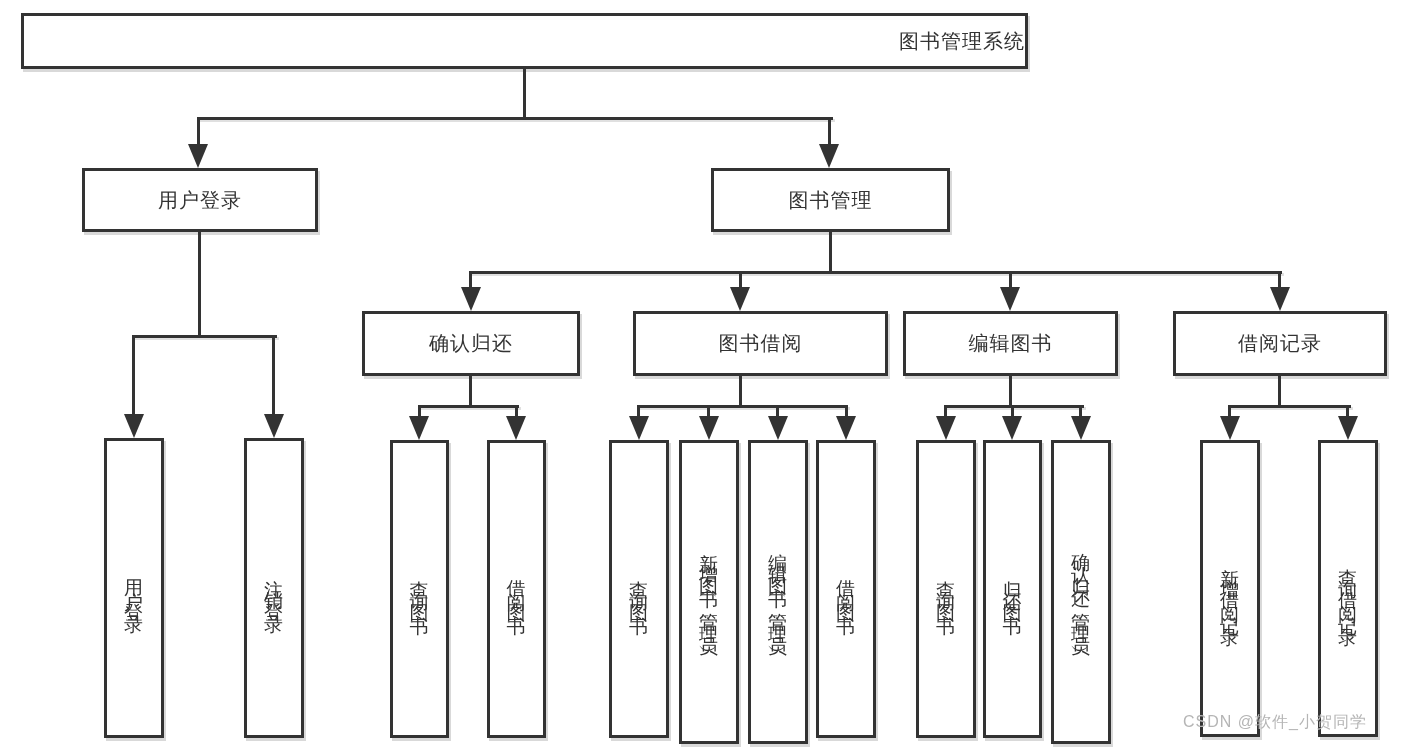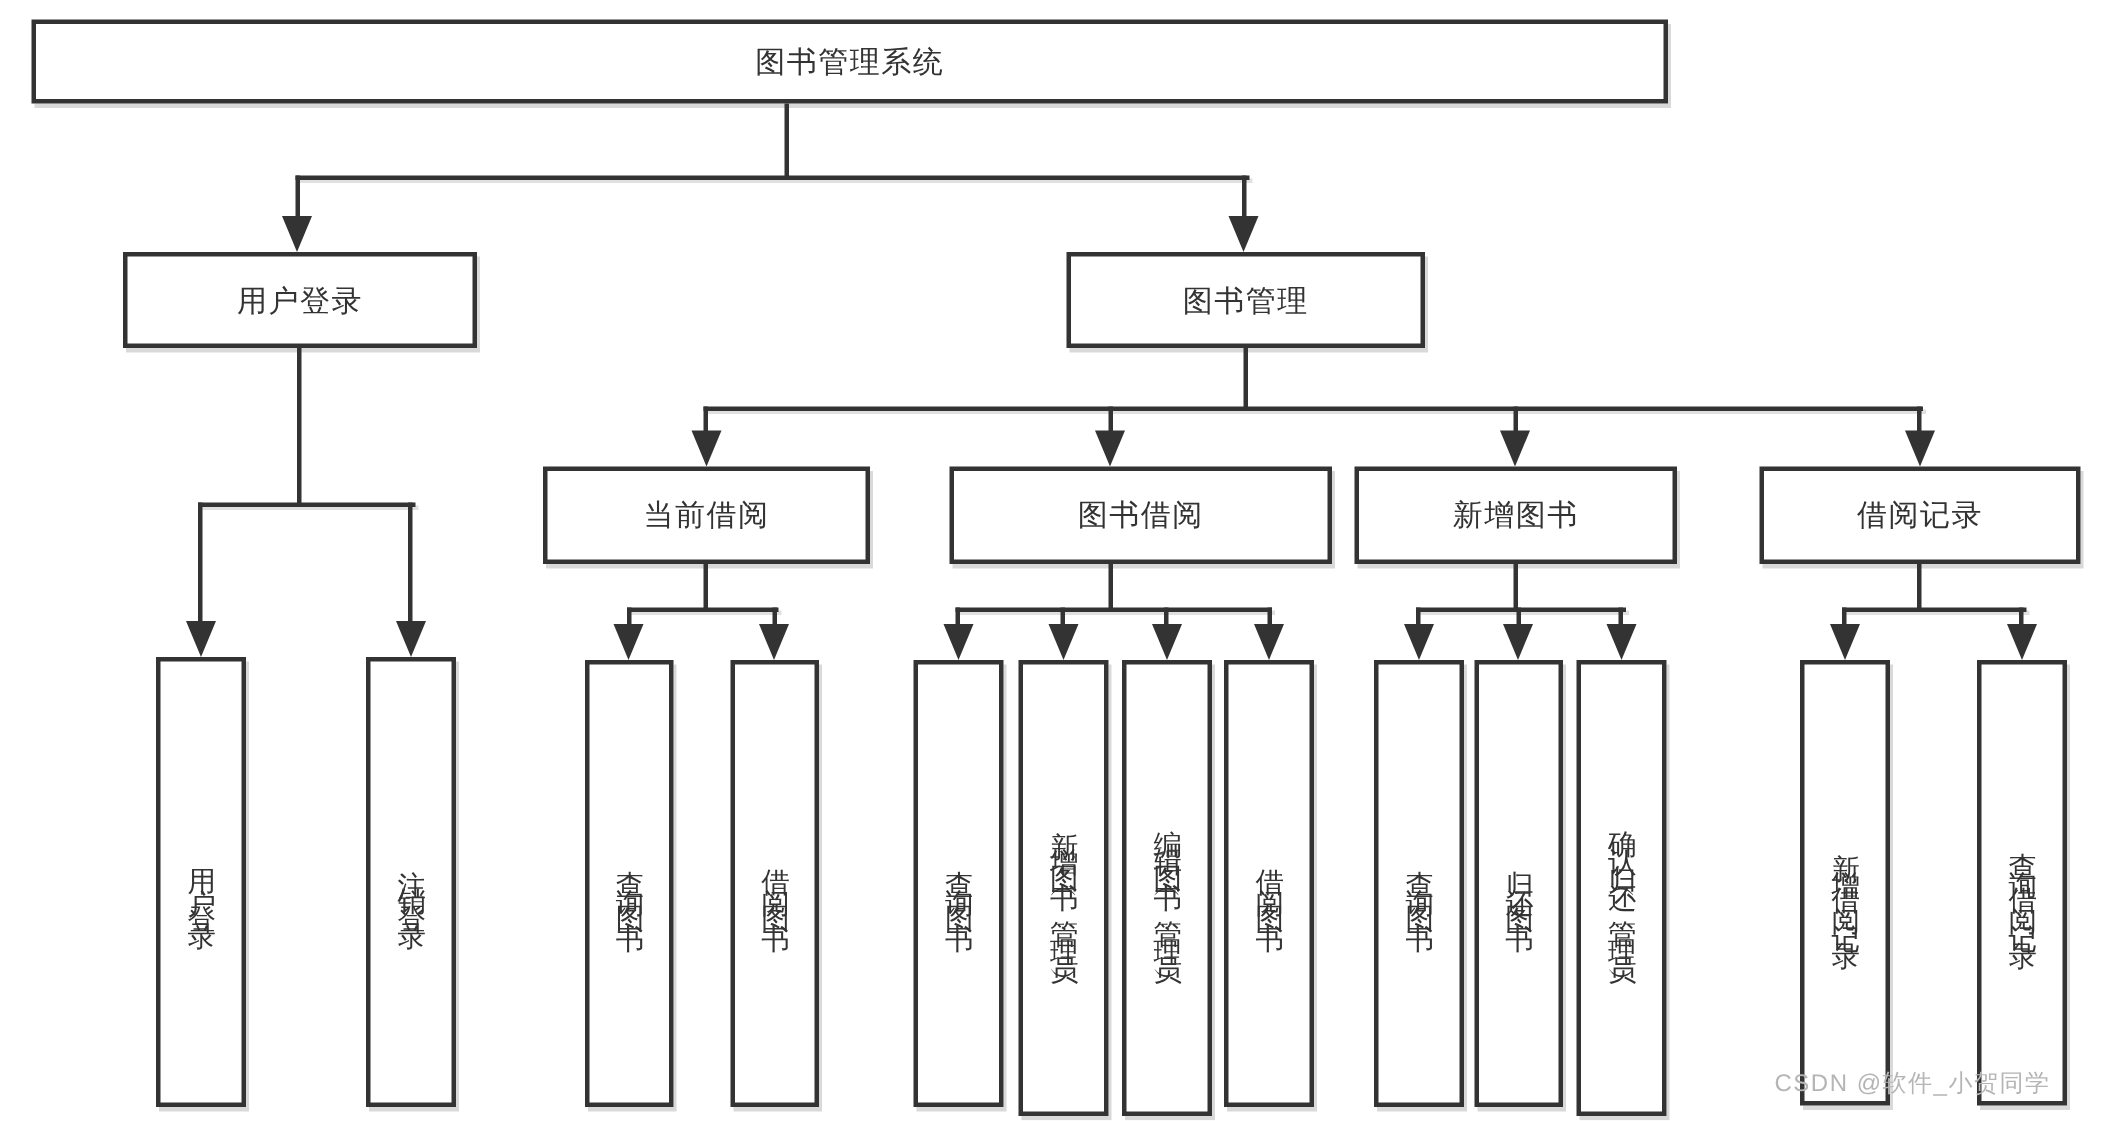--- a/index.html
+++ b/index.html
@@ -35,21 +35,21 @@
   .watermark {
     position:absolute; left:1183px; top:712px;
     font-size:16px; color:#b5b5b5; white-space:nowrap; letter-spacing:1px;
   }
 </style>
 </head>
 <body>
 
 <div class="canvas">
 
-  <div class="node" style="left:21px; top:13px; width:1091px; height:56px;">
+  <div class="node" style="left:21px; top:13px; width:1007px; height:56px;justify-content:flex-end;">
     <span>图书管理系统</span>
   </div>
 
   <div class="vl" style="left:523px; top:69px; height:49px;"></div>
   <div class="hl" style="left:197px; top:117px; width:636px;"></div>
   <div class="vl" style="left:197px; top:117px; height:30px;"></div>
   <div class="ar" style="left:188px; top:144px;"></div>
   <div class="vl" style="left:828px; top:117px; height:30px;"></div>
   <div class="ar" style="left:819px; top:144px;"></div>
 
@@ -72,27 +72,27 @@
   <div class="vl" style="left:469px; top:271px; height:18px;"></div>
   <div class="ar" style="left:461px; top:287px;"></div>
   <div class="vl" style="left:739px; top:271px; height:18px;"></div>
   <div class="ar" style="left:730px; top:287px;"></div>
   <div class="vl" style="left:1009px; top:271px; height:18px;"></div>
   <div class="ar" style="left:1000px; top:287px;"></div>
   <div class="vl" style="left:1278px; top:271px; height:18px;"></div>
   <div class="ar" style="left:1270px; top:287px;"></div>
 
   <div class="node" style="left:362px; top:311px; width:218px; height:65px;">
-    <span>当前借阅</span>
+    <span>确认归还</span>
   </div>
   <div class="node" style="left:633px; top:311px; width:255px; height:65px;">
     <span>图书借阅</span>
   </div>
   <div class="node" style="left:903px; top:311px; width:215px; height:65px;">
-    <span>新增图书</span>
+    <span>编辑图书</span>
   </div>
   <div class="node" style="left:1173px; top:311px; width:214px; height:65px;">
     <span>借阅记录</span>
   </div>
 
   <div class="vl" style="left:469px; top:376px; height:31px;"></div>
   <div class="hl" style="left:418px; top:405px; width:101px;"></div>
   <div class="vl" style="left:418px; top:405px; height:14px;"></div>
   <div class="ar" style="left:409px; top:416px;"></div>
   <div class="vl" style="left:515px; top:405px; height:14px;"></div>

